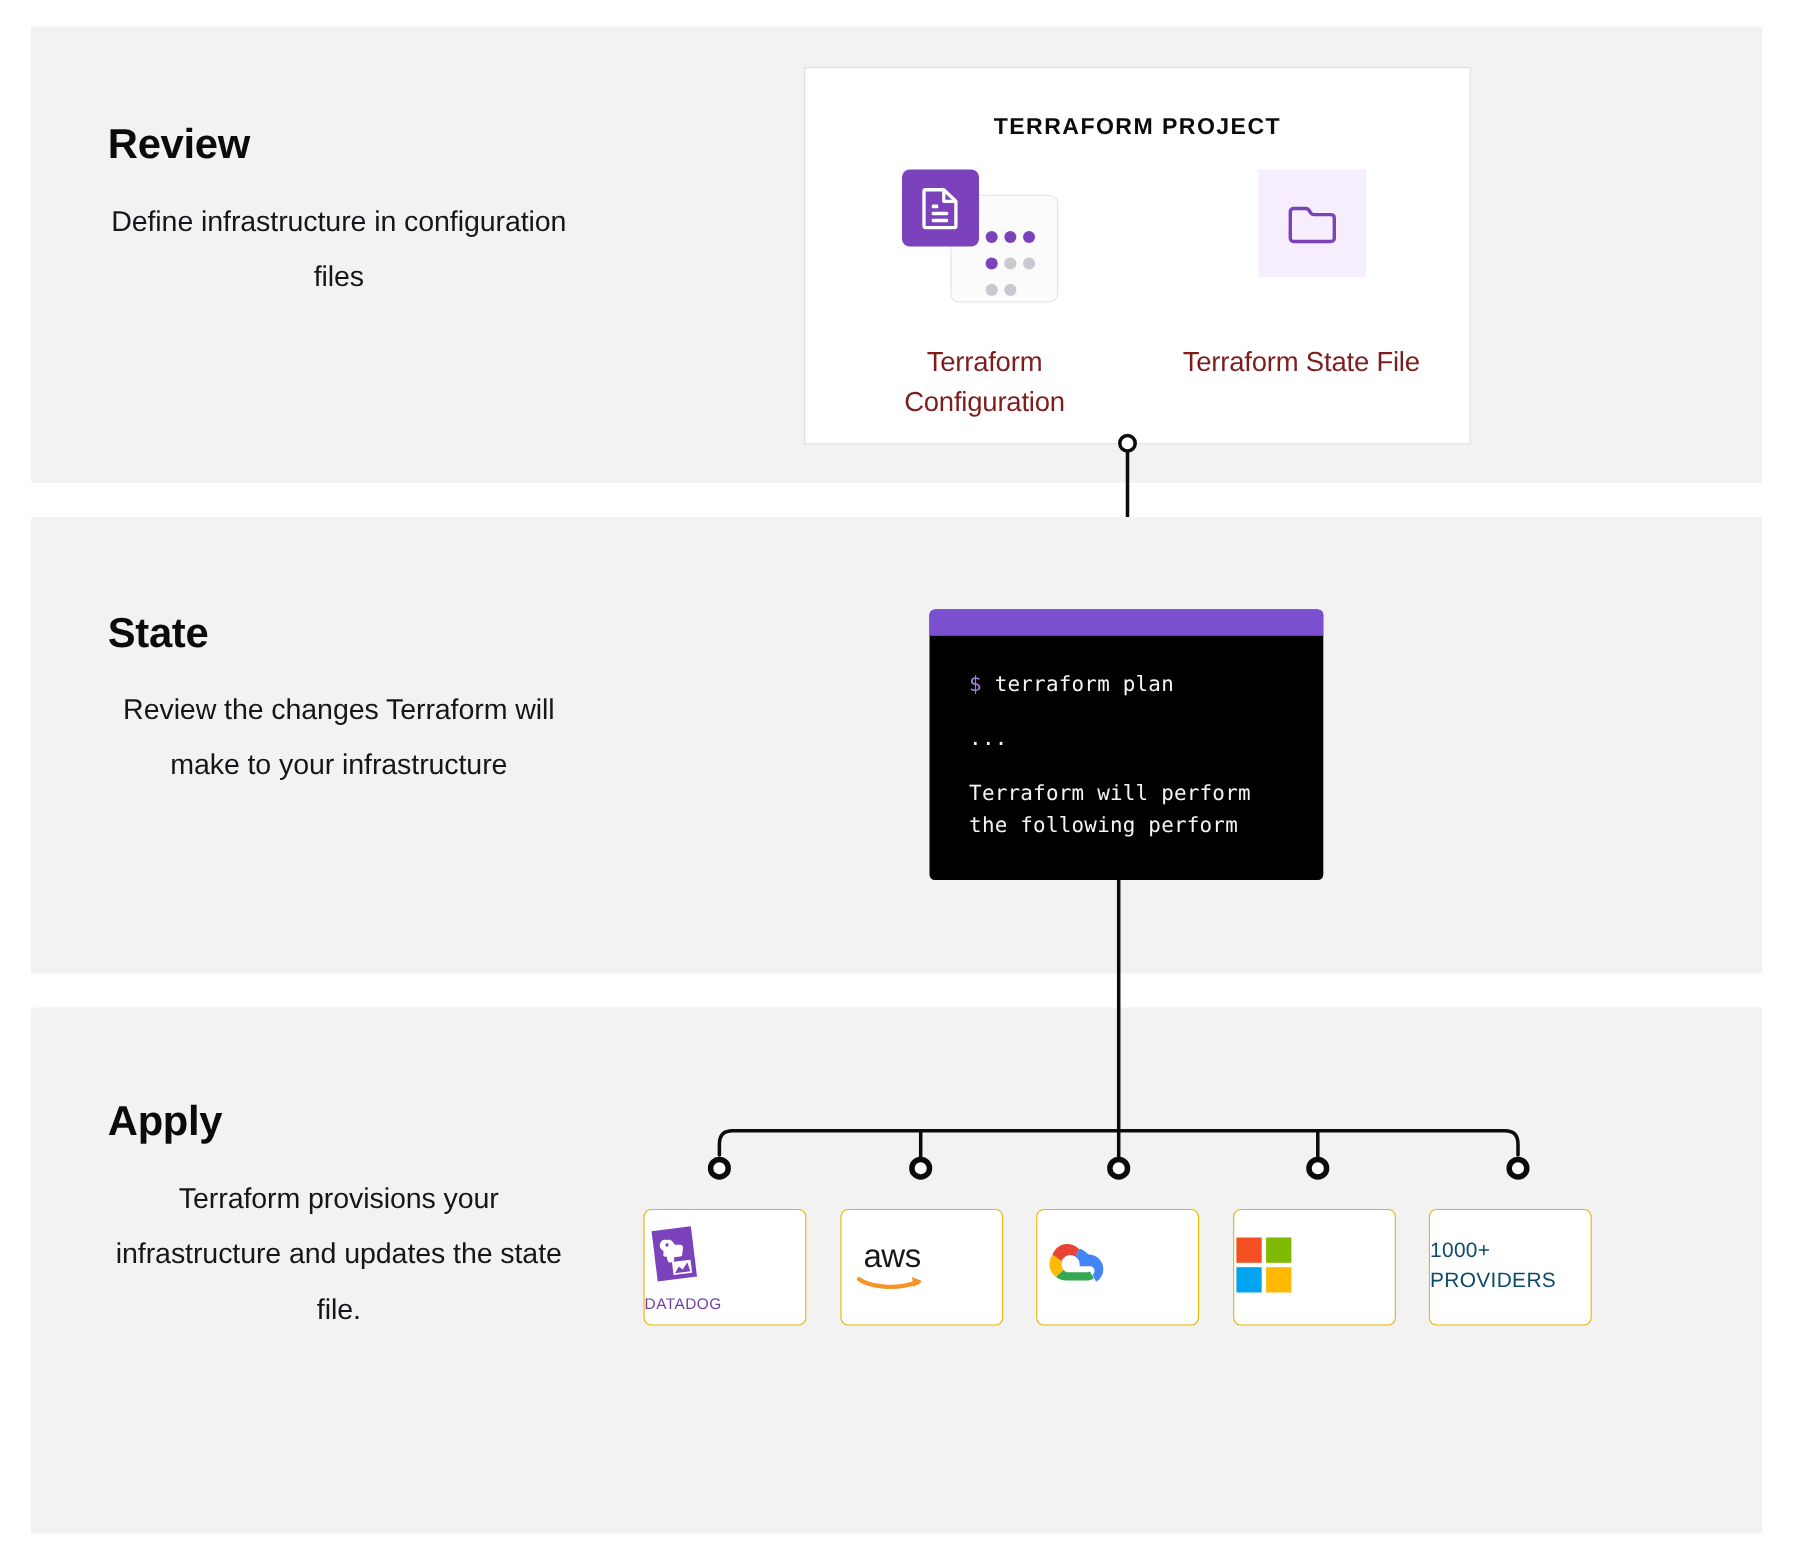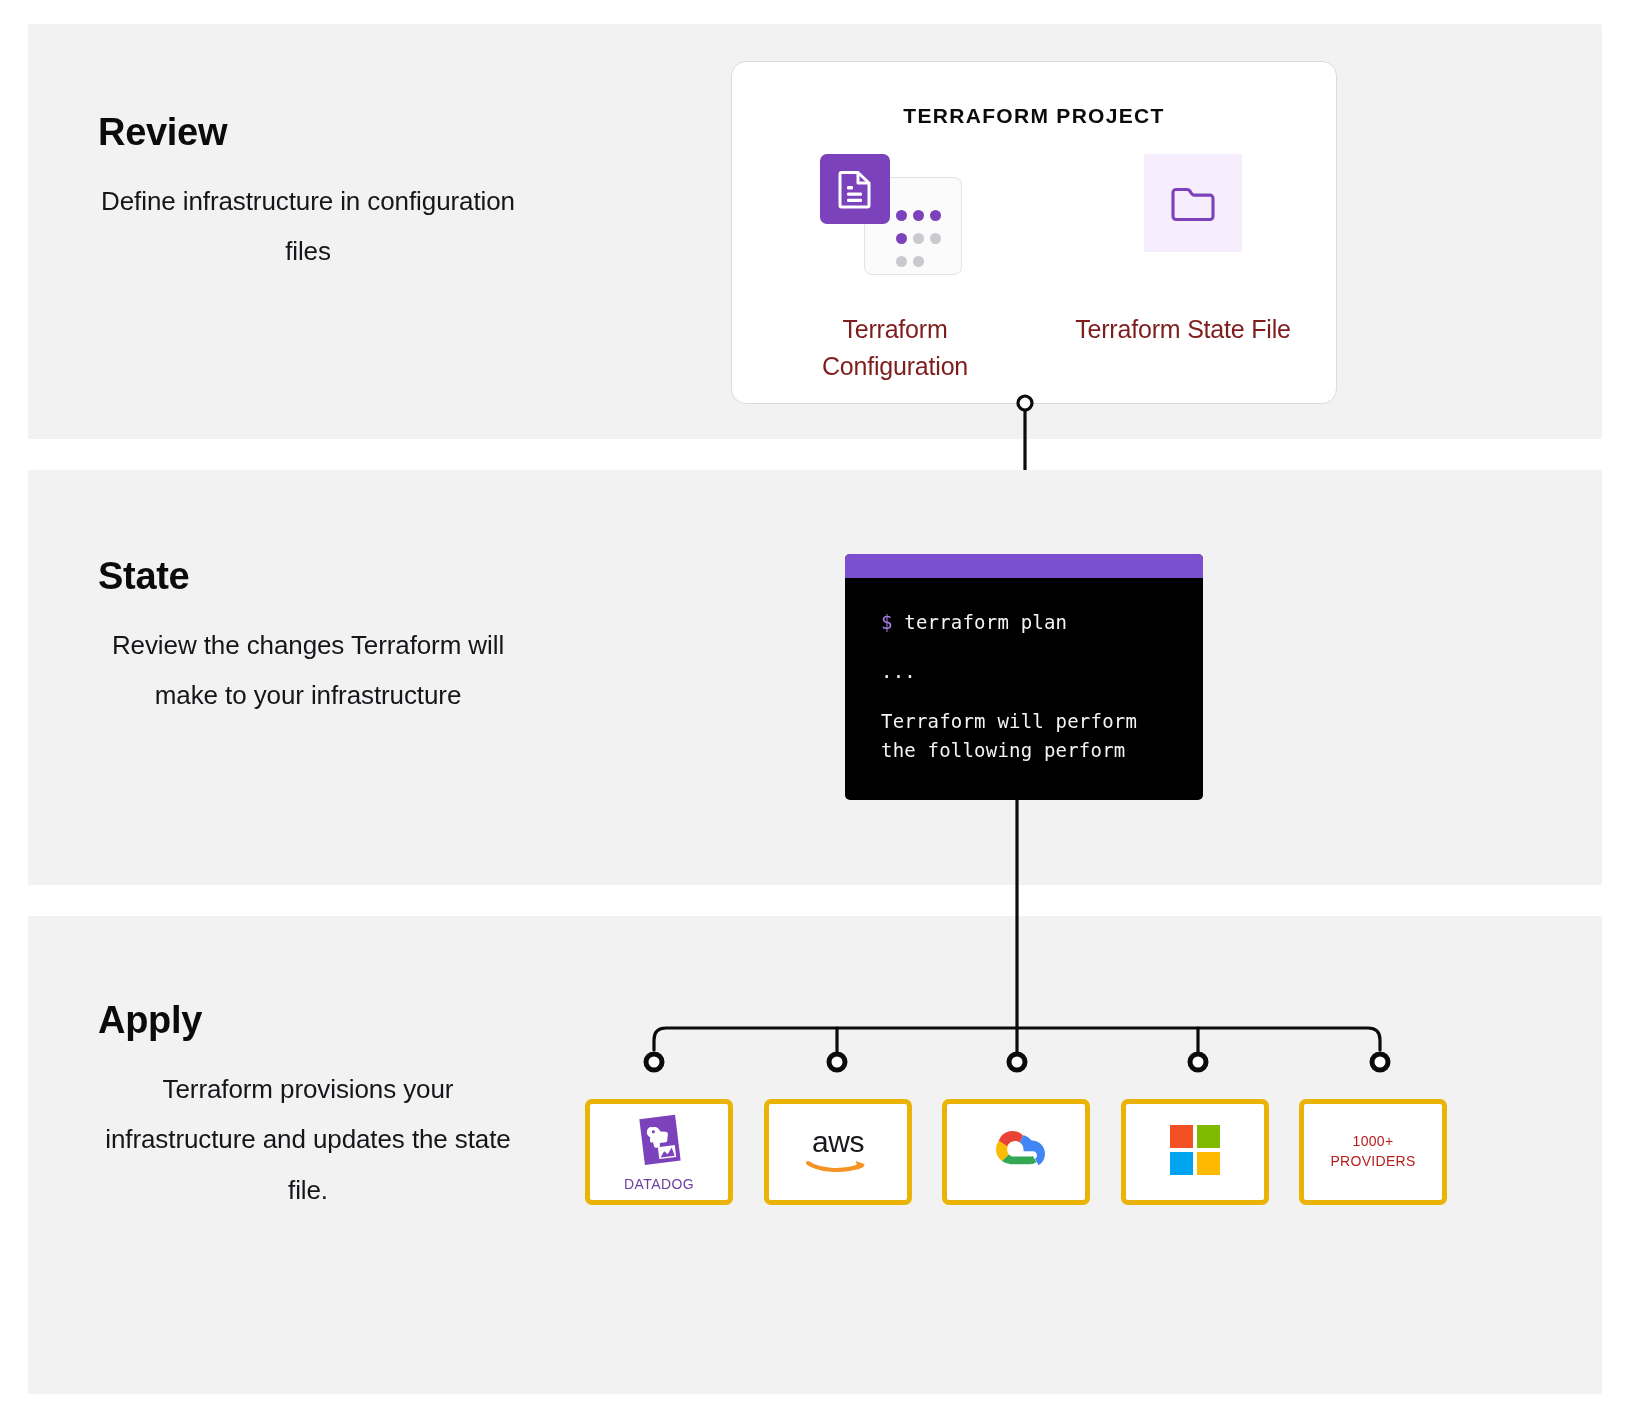--- a/index.html
+++ b/index.html
@@ -37,21 +37,21 @@
   #text-plan  { top: 556px; }
   #text-apply { top: 1000px; }
 
   
   #project-card {
     position: absolute;
     left: 731px; top: 61px;
     width: 606px; height: 343px;
     background: #ffffff;
     border: 1px solid #dcdce0;
-    border-radius: 15px;
+    border-radius: 0;
   }
   #project-title {
     position: absolute; top: 42px; left: 0; width: 100%;
     text-align: center;
     font-size: 21px; font-weight: 700; color: #0b0b0d;
     letter-spacing: 1.3px;
   }
   .asset { position: absolute; top: 90px; width: 230px; }
   #asset-config { left: 48px; }
   #asset-state  { left: 336px; }
@@ -129,27 +129,27 @@
 
   
   #providers {
     position: absolute; left: 585px; top: 1099px;
     width: 862px; height: 106px;
     display: flex; justify-content: space-between;
   }
   .provider-card {
     width: 148px; height: 106px;
     background: #ffffff;
-    border: 5px solid #eab308;
+    border: 1px solid #eab308;
     border-radius: 7px;
     display: flex; flex-direction: column;
-    align-items: center; justify-content: center;
+    align-items: flex-start; justify-content: center;
   }
   .provider-more-text {
-    font-size: 14px; font-weight: 400; color: #b91c1c;
+    font-size: 19px; font-weight: 400; color: #0c4a6e;
     line-height: 1.42; text-align: center; letter-spacing: 0.3px;
   }
   .dd-name {
     margin-top: 4px;
     font-size: 14px; font-weight: 400; color: #6c3fa0;
     letter-spacing: 0.4px;
   }
 </style>
 </head>
 <body>

